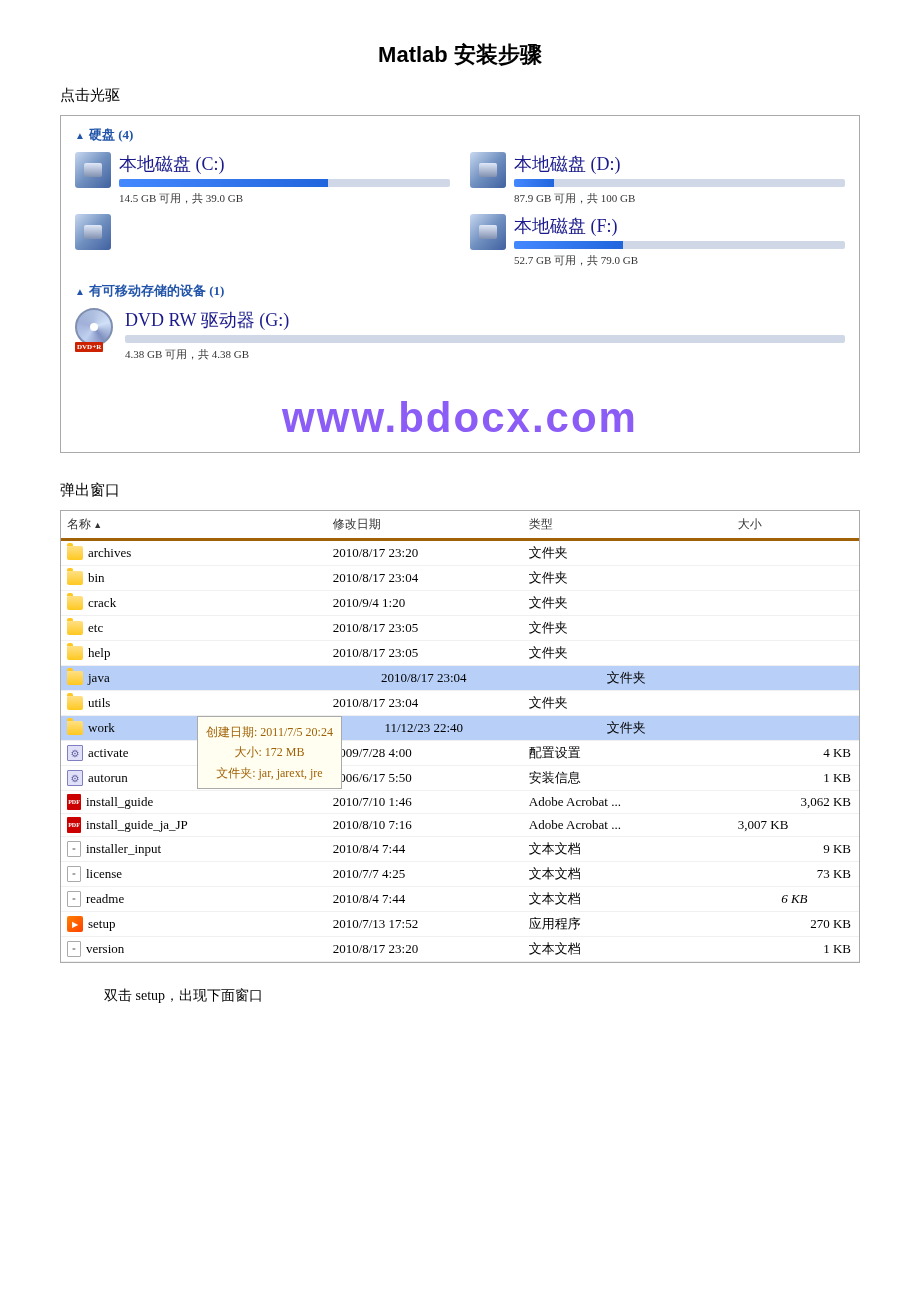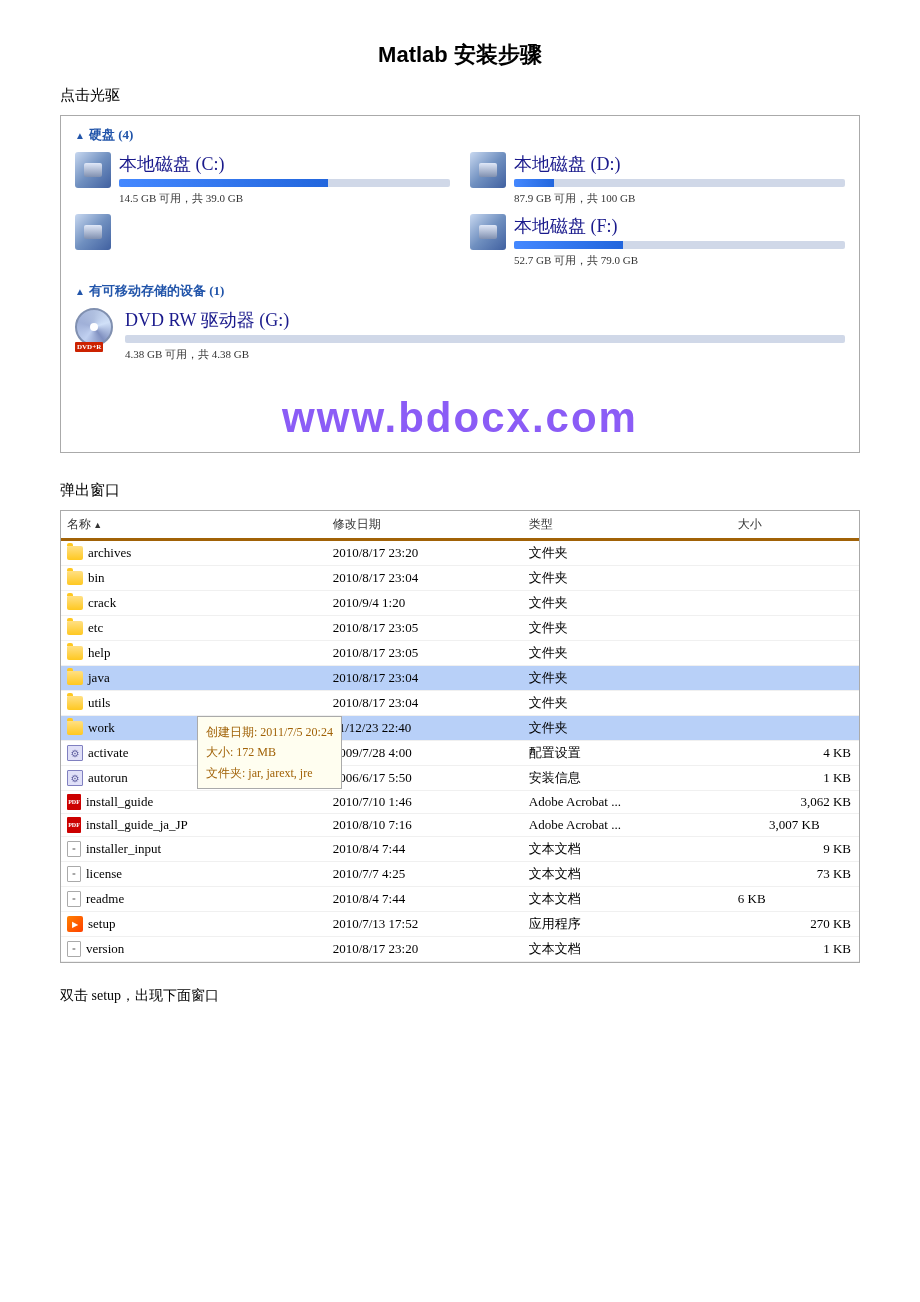--- a/index.html
+++ b/index.html
@@ -176,20 +176,21 @@
     }
     .file-table thead th.sort-asc::after {
       content: ' ▲';
       font-size: 9px;
     }
     .file-table tbody tr {
       border-bottom: 1px solid #f0f0f0;
     }
     .file-table tbody tr.selected {
       background: #b8d0f8;
+      text-align: center;
     }
     .file-table tbody td {
       padding: 3px 8px 3px 6px;
       white-space: nowrap;
     }
     .file-icon-cell {
       display: flex;
       align-items: center;
       gap: 5px;
     }
@@ -270,20 +271,21 @@
       z-index: 10;
       margin-left: 130px;
       margin-top: -20px;
       pointer-events: none;
       line-height: 1.7;
       white-space: nowrap;
     }
     .bottom-note {
       font-size: 14px;
       margin-top: 18px;
+      margin-left: 44px;
     }
   </style>
 </head>
 <body>
 
 <h1 class="page-title">Matlab 安装步骤</h1>
 
 <p class="section-label">点击光驱</p>
 
 <div class="explorer-window">
@@ -498,21 +500,21 @@
         </tr>
         <tr>
           <td>
             <div class="file-icon-cell">
               <div class="file-icon-pdf">PDF</div>
               <span>install_guide_ja_JP</span>
             </div>
           </td>
           <td>2010/8/10 7:16</td>
           <td>Adobe Acrobat ...</td>
-          <td style="text-align: center;">3,007 KB</td>
+          <td style="text-align: left;">3,007 KB</td>
         </tr>
         <tr>
           <td>
             <div class="file-icon-cell">
               <div class="file-icon-txt">≡</div>
               <span>installer_input</span>
             </div>
           </td>
           <td>2010/8/4 7:44</td>
           <td>文本文档</td>
@@ -531,21 +533,21 @@
         </tr>
         <tr>
           <td>
             <div class="file-icon-cell">
               <div class="file-icon-txt">≡</div>
               <span>readme</span>
             </div>
           </td>
           <td>2010/8/4 7:44</td>
           <td>文本文档</td>
-          <td style="text-align: left;">6 KB</td>
+          <td style="text-align: center; font-style: italic;">6 KB</td>
         </tr>
         <tr>
           <td>
             <div class="file-icon-cell">
               <div class="file-icon-exe">▶</div>
               <span>setup</span>
             </div>
           </td>
           <td>2010/7/13 17:52</td>
           <td>应用程序</td>

